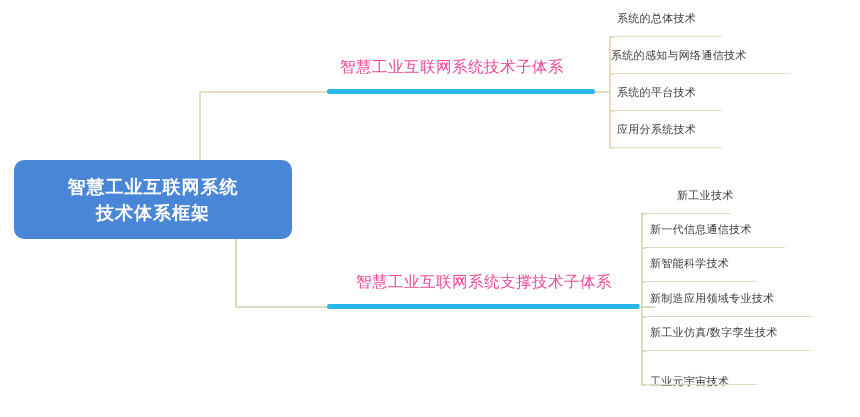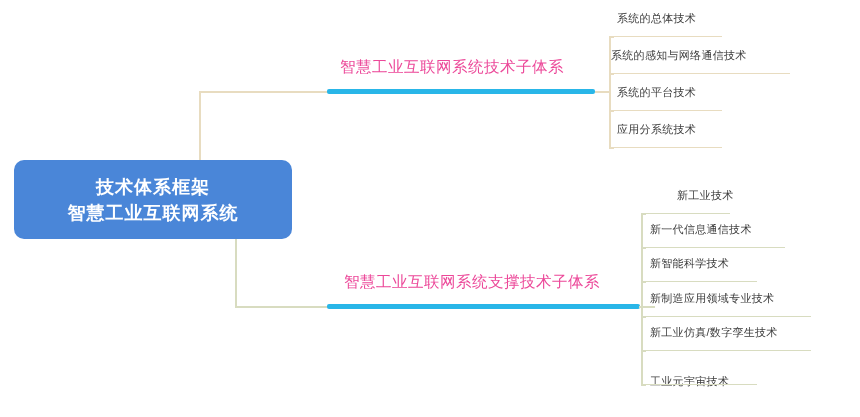--- a/index.html
+++ b/index.html
@@ -83,22 +83,22 @@
 
 <div id="canvas">
 
   <div class="conn-v" style="left:199px; top:93px; height:68px; background:#e8dcc0;"></div>
   <div class="conn-h" style="left:199px; top:91px; width:130px; background:#e8dcc0;"></div>
 
   <div class="conn-v" style="left:235px; top:239px; height:69px; background:#d8dcc0;"></div>
   <div class="conn-h" style="left:235px; top:306px; width:94px; background:#d8dcc0;"></div>
 
   <div class="root-node">
+    <div class="root-line">智慧工业互联网系统</div>
     <div class="root-line">技术体系框架</div>
-    <div class="root-line">智慧工业互联网系统</div>
   </div>
 
   <div class="branch-label" style="left:340px; top:57px;">智慧工业互联网系统技术子体系</div>
   <div class="branch-underline" style="left:327px; top:89px; width:268px;"></div>
 
   <div class="conn-h" style="left:595px; top:91px; width:16px; background:#e8dcc0;"></div>
 
   <div class="conn-v" style="left:609px; top:36px; height:112px; background:#e8dcc0;"></div>
 
   <div class="conn-h" style="left:609px; top:36px; width:5px; background:#e8dcc0;"></div>
@@ -111,21 +111,21 @@
 
   <div class="leaf-label" style="left:611px; top:48px;">系统的感知与网络通信技术</div>
   <div class="leaf-underline" style="left:612px; top:73px; width:178px; background:#e8dcc0;"></div>
 
   <div class="leaf-label" style="left:617px; top:85px;">系统的平台技术</div>
   <div class="leaf-underline" style="left:612px; top:110px; width:110px; background:#e8dcc0;"></div>
 
   <div class="leaf-label" style="left:617px; top:122px;">应用分系统技术</div>
   <div class="leaf-underline" style="left:612px; top:147px; width:110px; background:#e8dcc0;"></div>
 
-  <div class="branch-label" style="left:344px; top:272px;">智慧工业互联网系统支撑技术子体系</div>
+  <div class="branch-label" style="left:356px; top:272px;">智慧工业互联网系统支撑技术子体系</div>
   <div class="branch-underline" style="left:327px; top:304px; width:313px;"></div>
 
   <div class="conn-h" style="left:639px; top:306px; width:16px; background:#d8dcc0;"></div>
 
   <div class="conn-v" style="left:641px; top:213px; height:172px; background:#d8dcc0;"></div>
 
   <div class="conn-h" style="left:641px; top:213px; width:5px; background:#d8dcc0;"></div>
   <div class="conn-h" style="left:641px; top:247px; width:5px; background:#d8dcc0;"></div>
   <div class="conn-h" style="left:641px; top:281px; width:5px; background:#d8dcc0;"></div>
   <div class="conn-h" style="left:641px; top:316px; width:5px; background:#d8dcc0;"></div>

